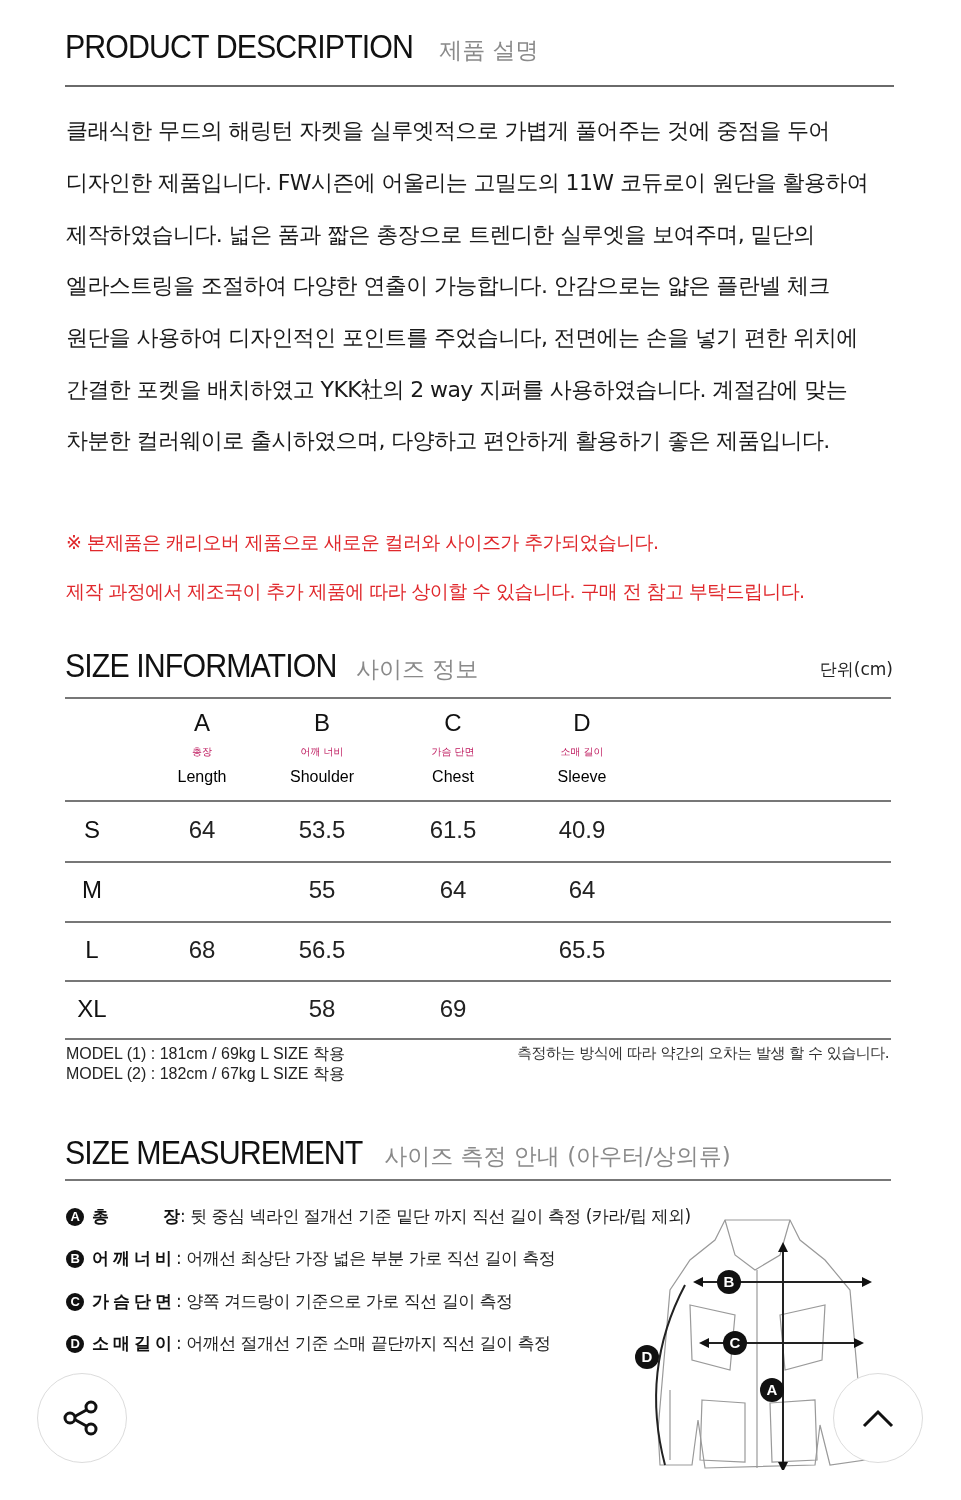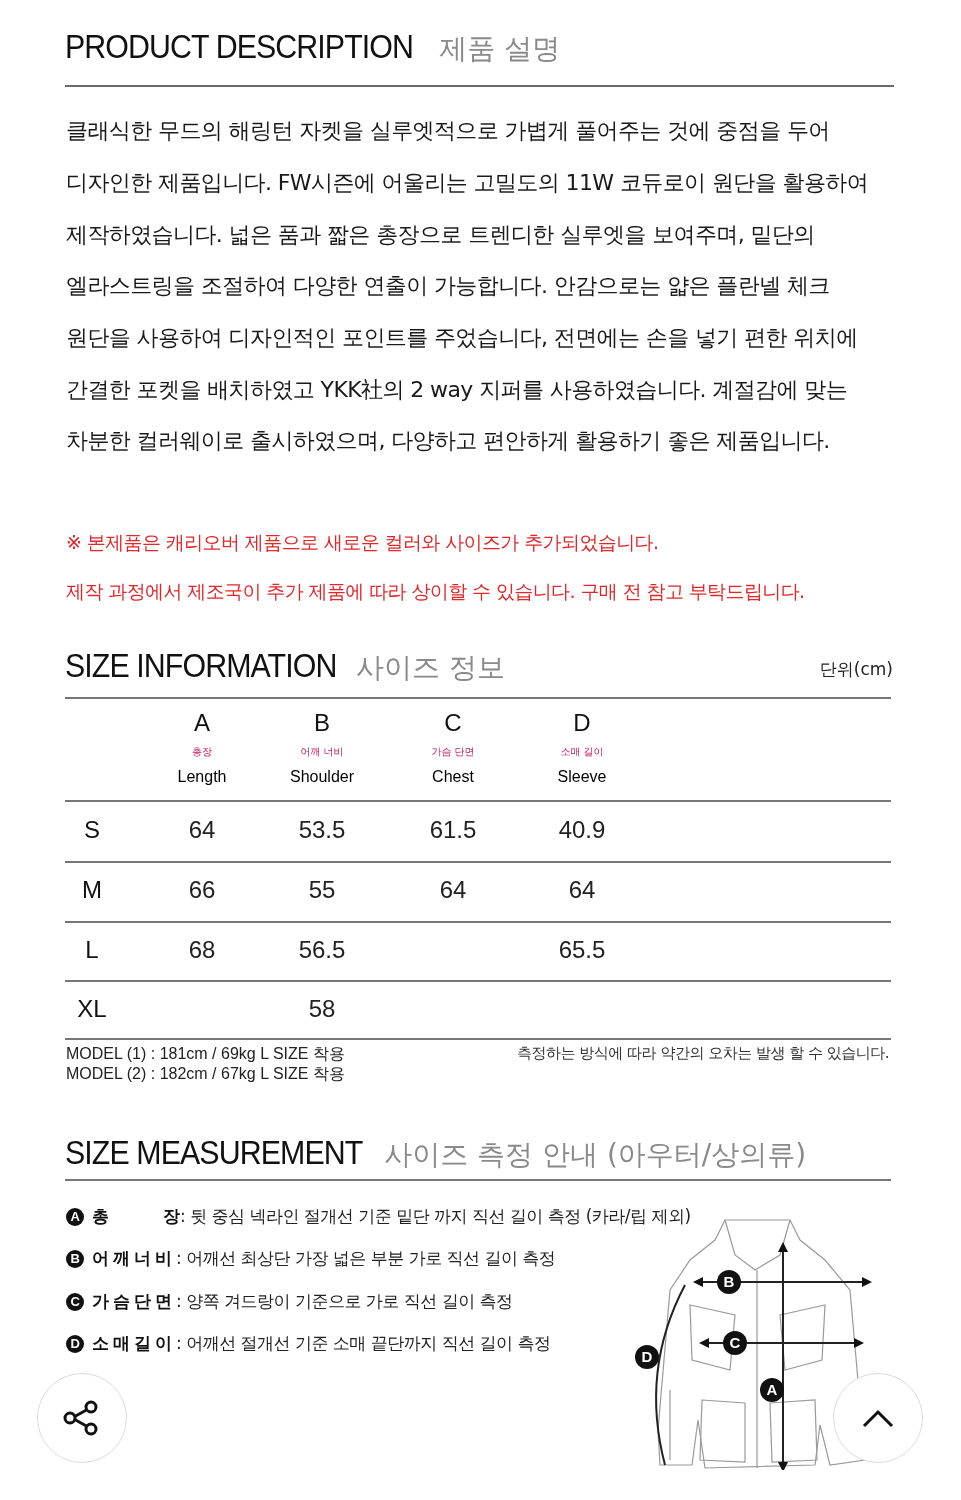--- a/index.html
+++ b/index.html
@@ -1,20 +1,20 @@
 <!DOCTYPE html>
 <html><head>
 <meta charset="utf-8">
 <style>
   html, body { margin: 0; padding: 0; background: #ffffff; }
   body { width: 961px; height: 1500px; position: relative; overflow: hidden;
          font-family: "DejaVu Sans", "Liberation Sans", sans-serif; color: #111; }
   .section-title { position: absolute; left: 65px; display: flex; align-items: baseline; gap: 10px; }
   .section-title .en { font-family: "Liberation Sans", sans-serif; font-size: 33px; letter-spacing: -1px; color: #111; transform: scaleX(0.92); transform-origin: left; }
-  .section-title .ko { font-size: 28px; color: #8a8a8a; margin-left: -14px; }
+  .section-title .ko { font-size: 23px; color: #8a8a8a; margin-left: -14px; }
   .hr { position: absolute; left: 65px; width: 829px; height: 2px; background: #6a6a6a; }
   .hr.thin { height: 1.5px; background: #777; width: 826px; }
   .desc p { position: absolute; left: 66px; margin: 0; font-size: 22px; color: #1a1a1a; letter-spacing: -0.6px; white-space: nowrap; }
   .notice p { position: absolute; left: 66px; margin: 0; font-size: 19px; color: #e0282c; letter-spacing: -0.6px; white-space: nowrap; }
   .unit { position: absolute; right: 68px; top: 658px; font-size: 17px; color: #222; }
   .col-head { position: absolute; top: 708px; width: 120px; text-align: center; }
   .col-head .letter { font-family: "Liberation Sans", sans-serif; font-size: 24px; color: #111; display:block; line-height: 30px; }
   .col-head .ko { font-size: 10px; color: #be185d; display:block; line-height: 28px; }
   .col-head .en { font-family: "Liberation Sans", sans-serif; font-size: 16px; color: #000000; display:block; line-height: 22px; }
   .row { position: absolute; left: 65px; width: 826px; height: 60px; }
@@ -88,38 +88,38 @@
   <div class="cell size">S</div>
   <div class="cell" style="left:77px;">64</div>
   <div class="cell" style="left:197px;">53.5</div>
   <div class="cell" style="left:328px;">61.5</div>
   <div class="cell" style="left:457px;">40.9</div>
 </div>
 <div class="hr thin" style="top:861px;"></div>
 
 <div class="row" style="top:860px;">
   <div class="cell size">M</div>
-  <div class="cell" style="left:77px;">66</div>
   <div class="cell" style="left:197px;">55</div>
   <div class="cell" style="left:328px;">64</div>
   <div class="cell" style="left:457px;">64</div>
 </div>
 <div class="hr thin" style="top:921px;"></div>
 
 <div class="row" style="top:920px;">
   <div class="cell size">L</div>
   <div class="cell" style="left:77px;">68</div>
   <div class="cell" style="left:197px;">56.5</div>
   <div class="cell" style="left:457px;">65.5</div>
 </div>
 <div class="hr thin" style="top:980px;"></div>
 
 <div class="row" style="top:979px;">
   <div class="cell size">XL</div>
   <div class="cell" style="left:197px;">58</div>
+  <div class="cell" style="left:328px;">69</div>
 </div>
 <div class="hr thin" style="top:1038px;"></div>
 
 <div class="model" style="top:1044px;">MODEL (1) : 181cm / 69kg L SIZE 착용</div>
 <div class="model" style="top:1064px;">MODEL (2) : 182cm / 67kg L SIZE 착용</div>
 <div class="model-note">측정하는 방식에 따라 약간의 오차는 발생 할 수 있습니다.</div>
 
 <div class="section-title" style="top:1134px;">
   <span class="en">SIZE MEASUREMENT</span>
   <span class="ko">사이즈 측정 안내 (아우터/상의류)</span>

